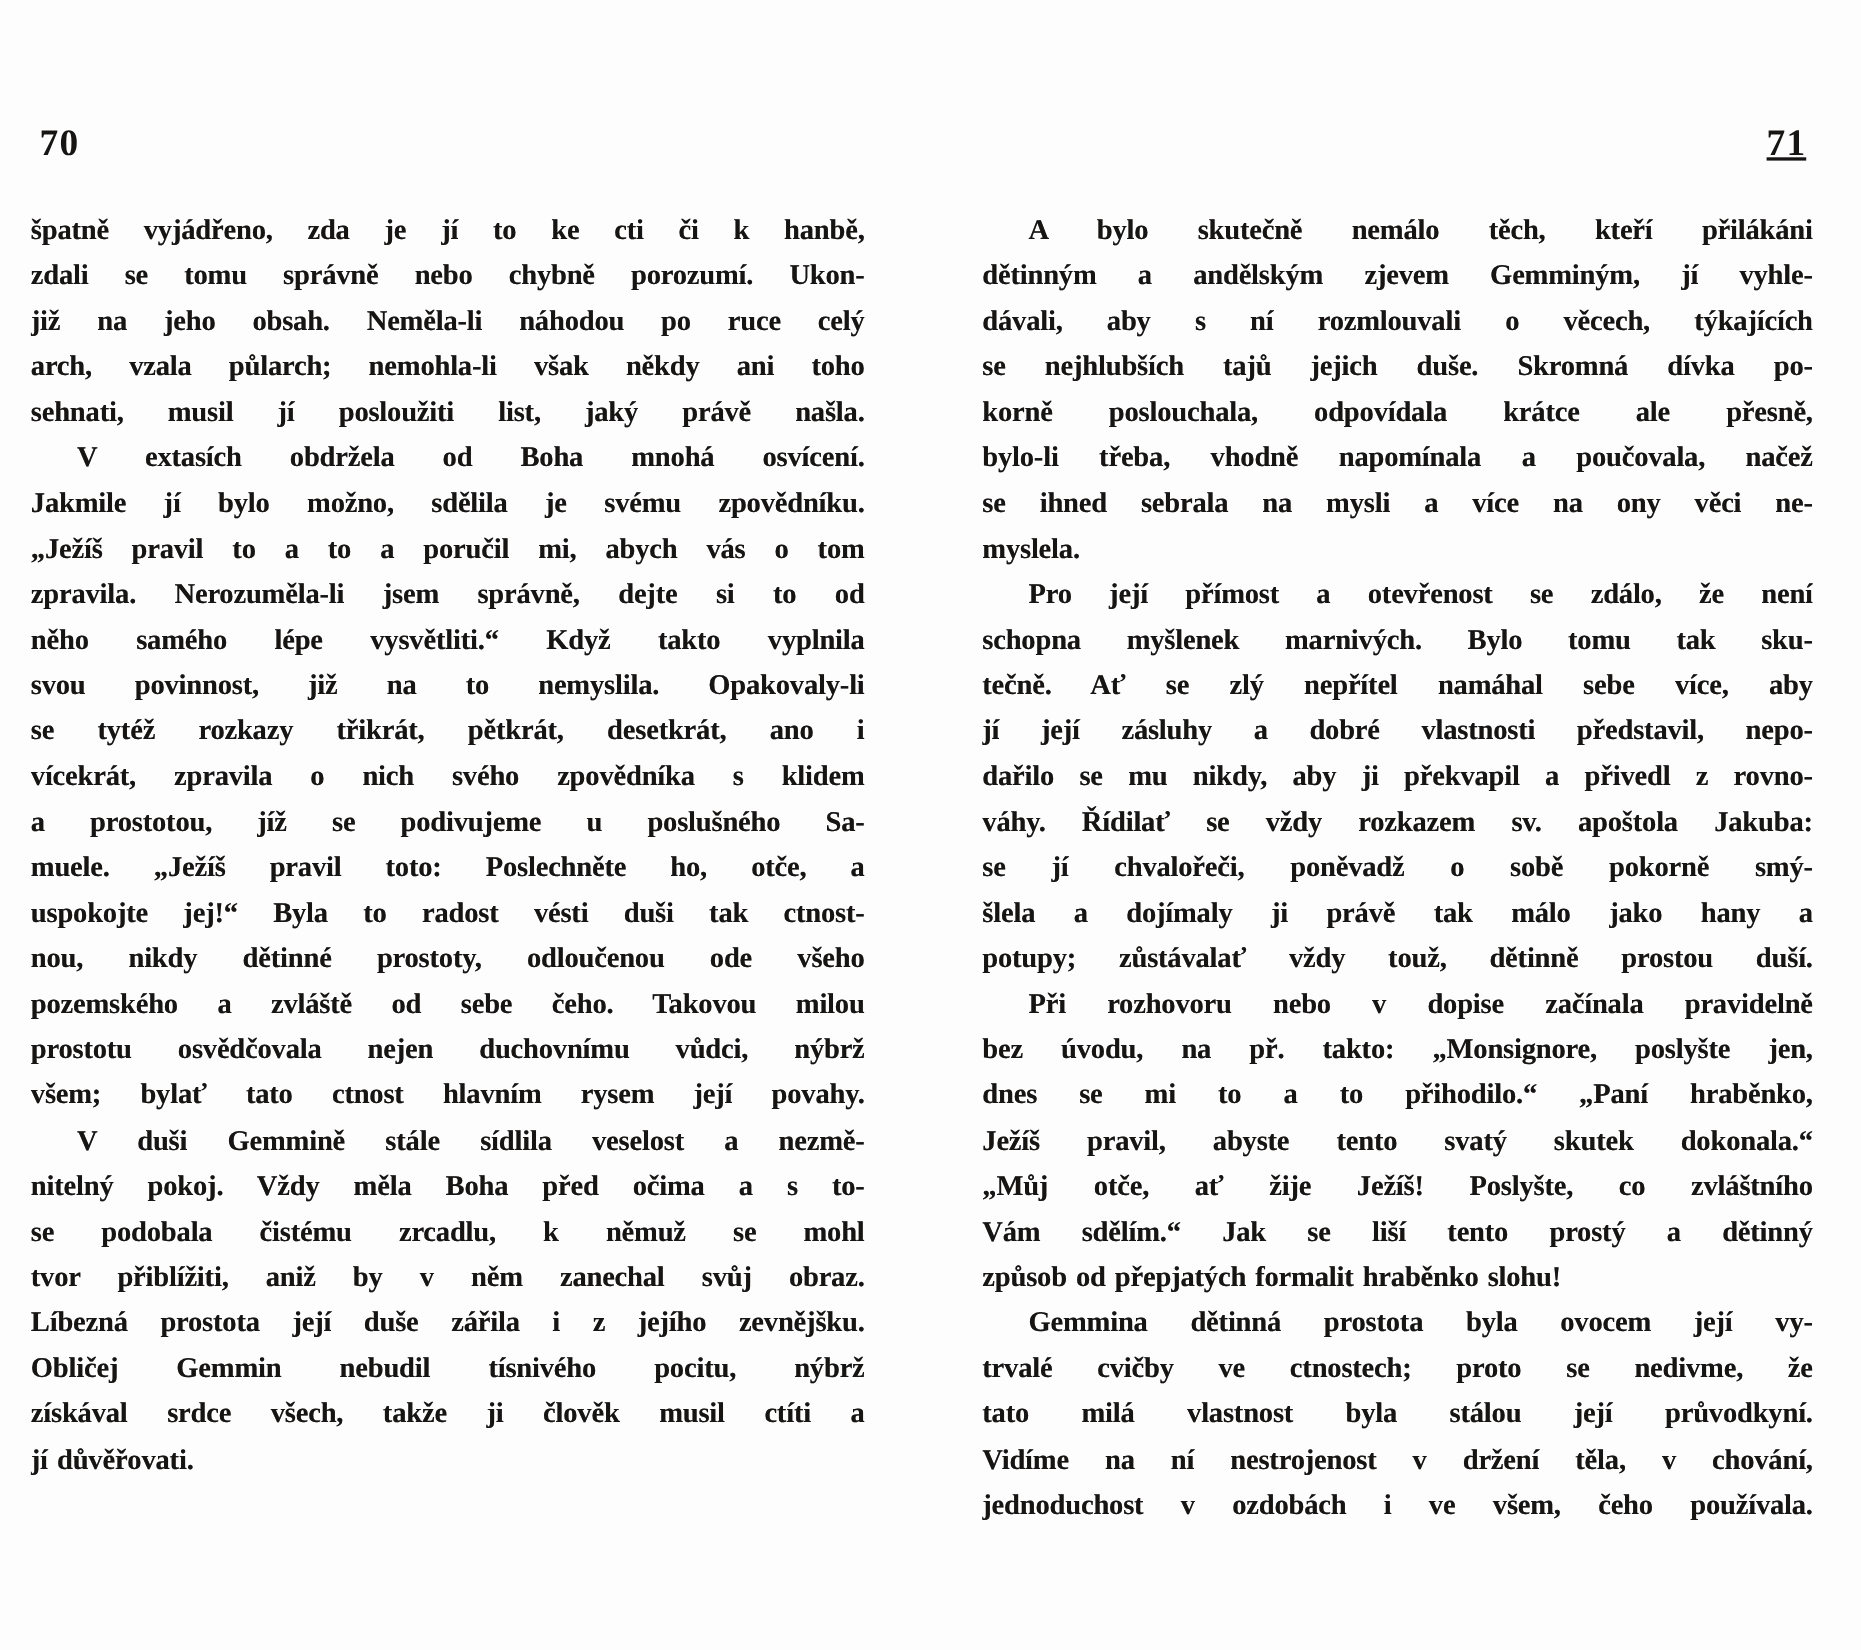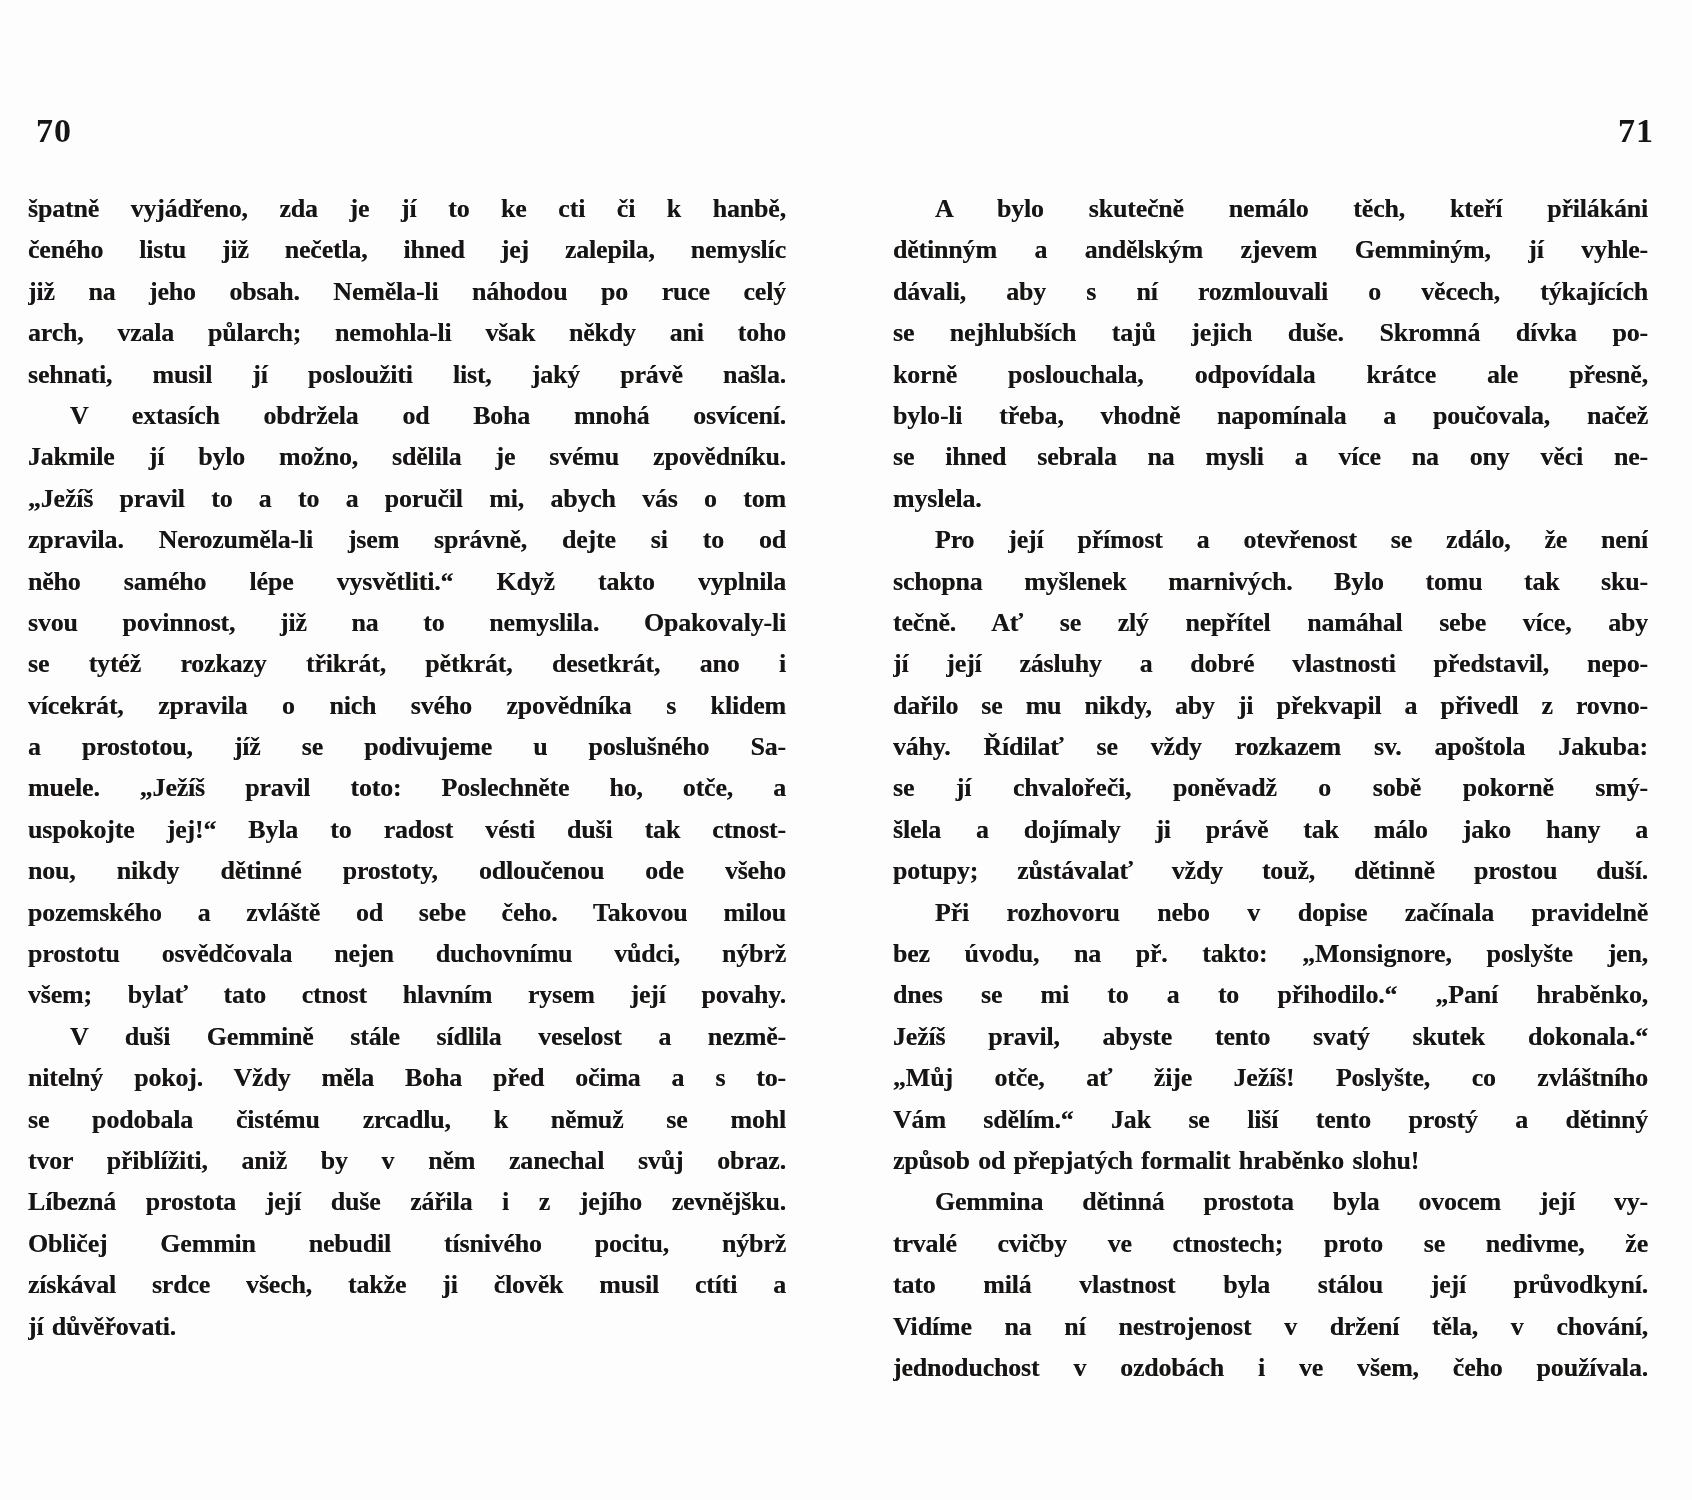--- a/index.html
+++ b/index.html
@@ -17,21 +17,21 @@
     overflow: hidden;
   }
   .pageno {
     position: absolute;
     top: 112px;
     font-size: 34px;
     font-weight: bold;
     letter-spacing: 1px;
   }
   .pageno.left  { left: 36px; }
-  .pageno.right { right: 38px; }
+  .pageno.right { right: 50px; text-decoration: underline; }
   .col {
     position: absolute;
     top: 188px;
   }
   .col.left  { left: 28px;  width: 758px; }
   .col.right { left: 893px; width: 755px; }
   .para { margin: 0; }
   .line {
     font-size: 26px;
     font-weight: bold;
@@ -57,21 +57,21 @@
 
 <div class="scan">
 
   <div class="pageno left">70</div>
 
   <div class="pageno right">71</div>
 
   <div class="col left">
       <div class="para">
         <div class="line">špatně vyjádřeno, zda je jí to ke cti či k hanbě,</div>
-        <div class="line">čeného listu již nečetla, ihned jej zalepila, nemyslíc</div>
+        <div class="line">zdali se tomu správně nebo chybně porozumí. Ukon-</div>
         <div class="line">již na jeho obsah. Neměla-li náhodou po ruce celý</div>
         <div class="line">arch, vzala půlarch; nemohla-li však někdy ani toho</div>
         <div class="line">sehnati, musil jí posloužiti list, jaký právě našla.</div>
       </div>
       <div class="para">
         <div class="line indent">V extasích obdržela od Boha mnohá osvícení.</div>
         <div class="line">Jakmile jí bylo možno, sdělila je svému zpovědníku.</div>
         <div class="line">„Ježíš pravil to a to a poručil mi, abych vás o tom</div>
         <div class="line">zpravila. Nerozuměla-li jsem správně, dejte si to od</div>
         <div class="line">něho samého lépe vysvětliti.“ Když takto vyplnila</div>

